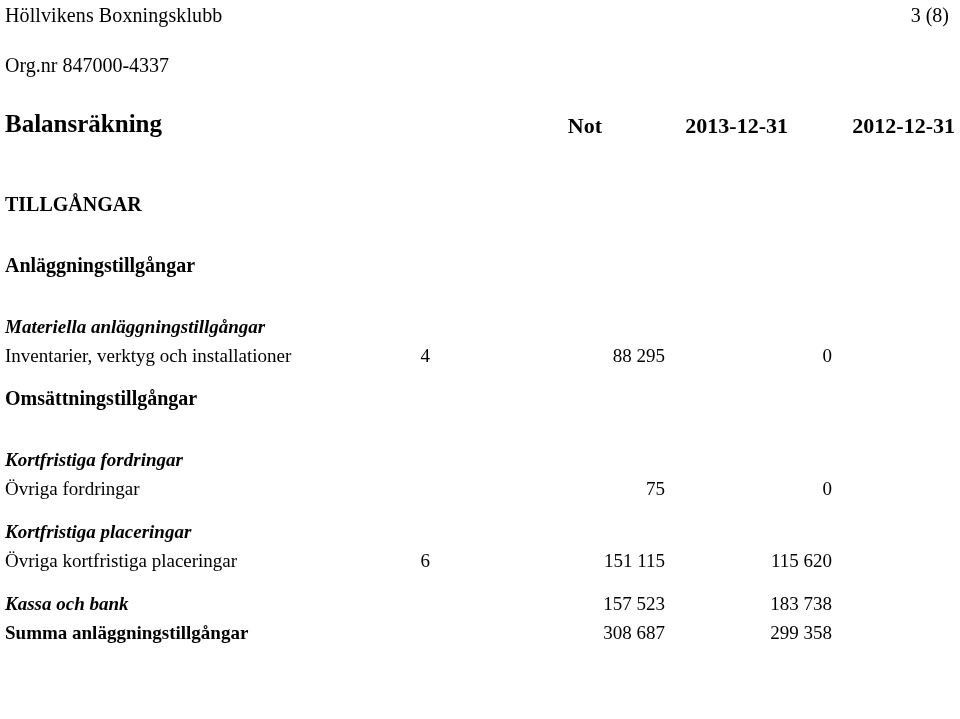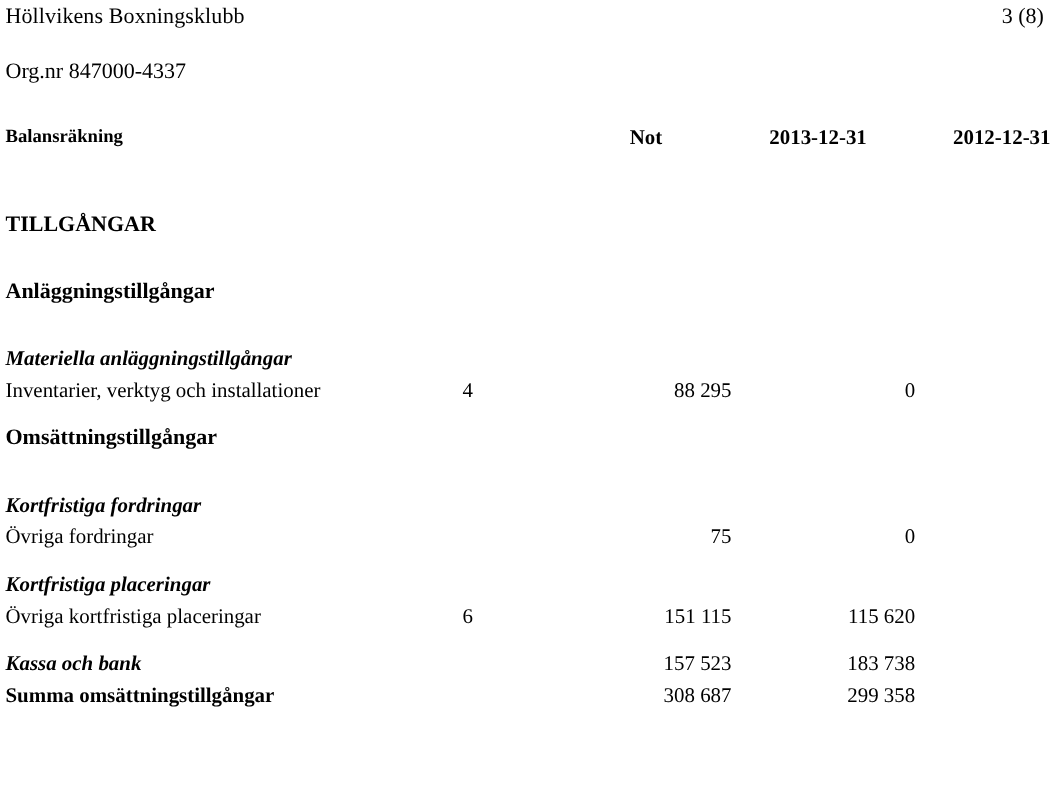--- a/index.html
+++ b/index.html
@@ -60,29 +60,29 @@
     position: absolute;
     left: 0;
     top: 108px;
     width: 960px;
     height: 44px;
   }
   .statement-title {
     position: absolute;
     left: 5px;
     top: 0;
-    font-size: 17px;
+    font-size: 25px;
     font-weight: bold;
     line-height: 32px;
     white-space: nowrap;
   }
   .col-head {
     position: absolute;
     top: 6px;
-    font-size: 19px;
+    font-size: 22px;
     font-weight: bold;
     line-height: 24px;
     text-align: left;
     white-space: nowrap;
   }
   .col-head.note   { right: 358px; }
   .col-head.year1  { right: 172px; }
   .col-head.year2  { right: 5px; margin-left: 32px;   }
 
   
@@ -212,20 +212,20 @@
     <div class="row spacer-sm"></div>
 
     <div class="row">
       <div class="label group">Kassa och bank</div>
       <div class="val note"></div>
       <div class="val year1">157 523</div>
       <div class="val year2">183 738</div>
     </div>
 
     <div class="row">
-      <div class="label sum">Summa omsättningstillgångar</div>
+      <div class="label sum">Summa anläggningstillgångar</div>
       <div class="val note"></div>
       <div class="val year1 bold">308 687</div>
       <div class="val year2 bold">299 358</div>
     </div>
 
   </div>
 </div>
 
 </body></html>

